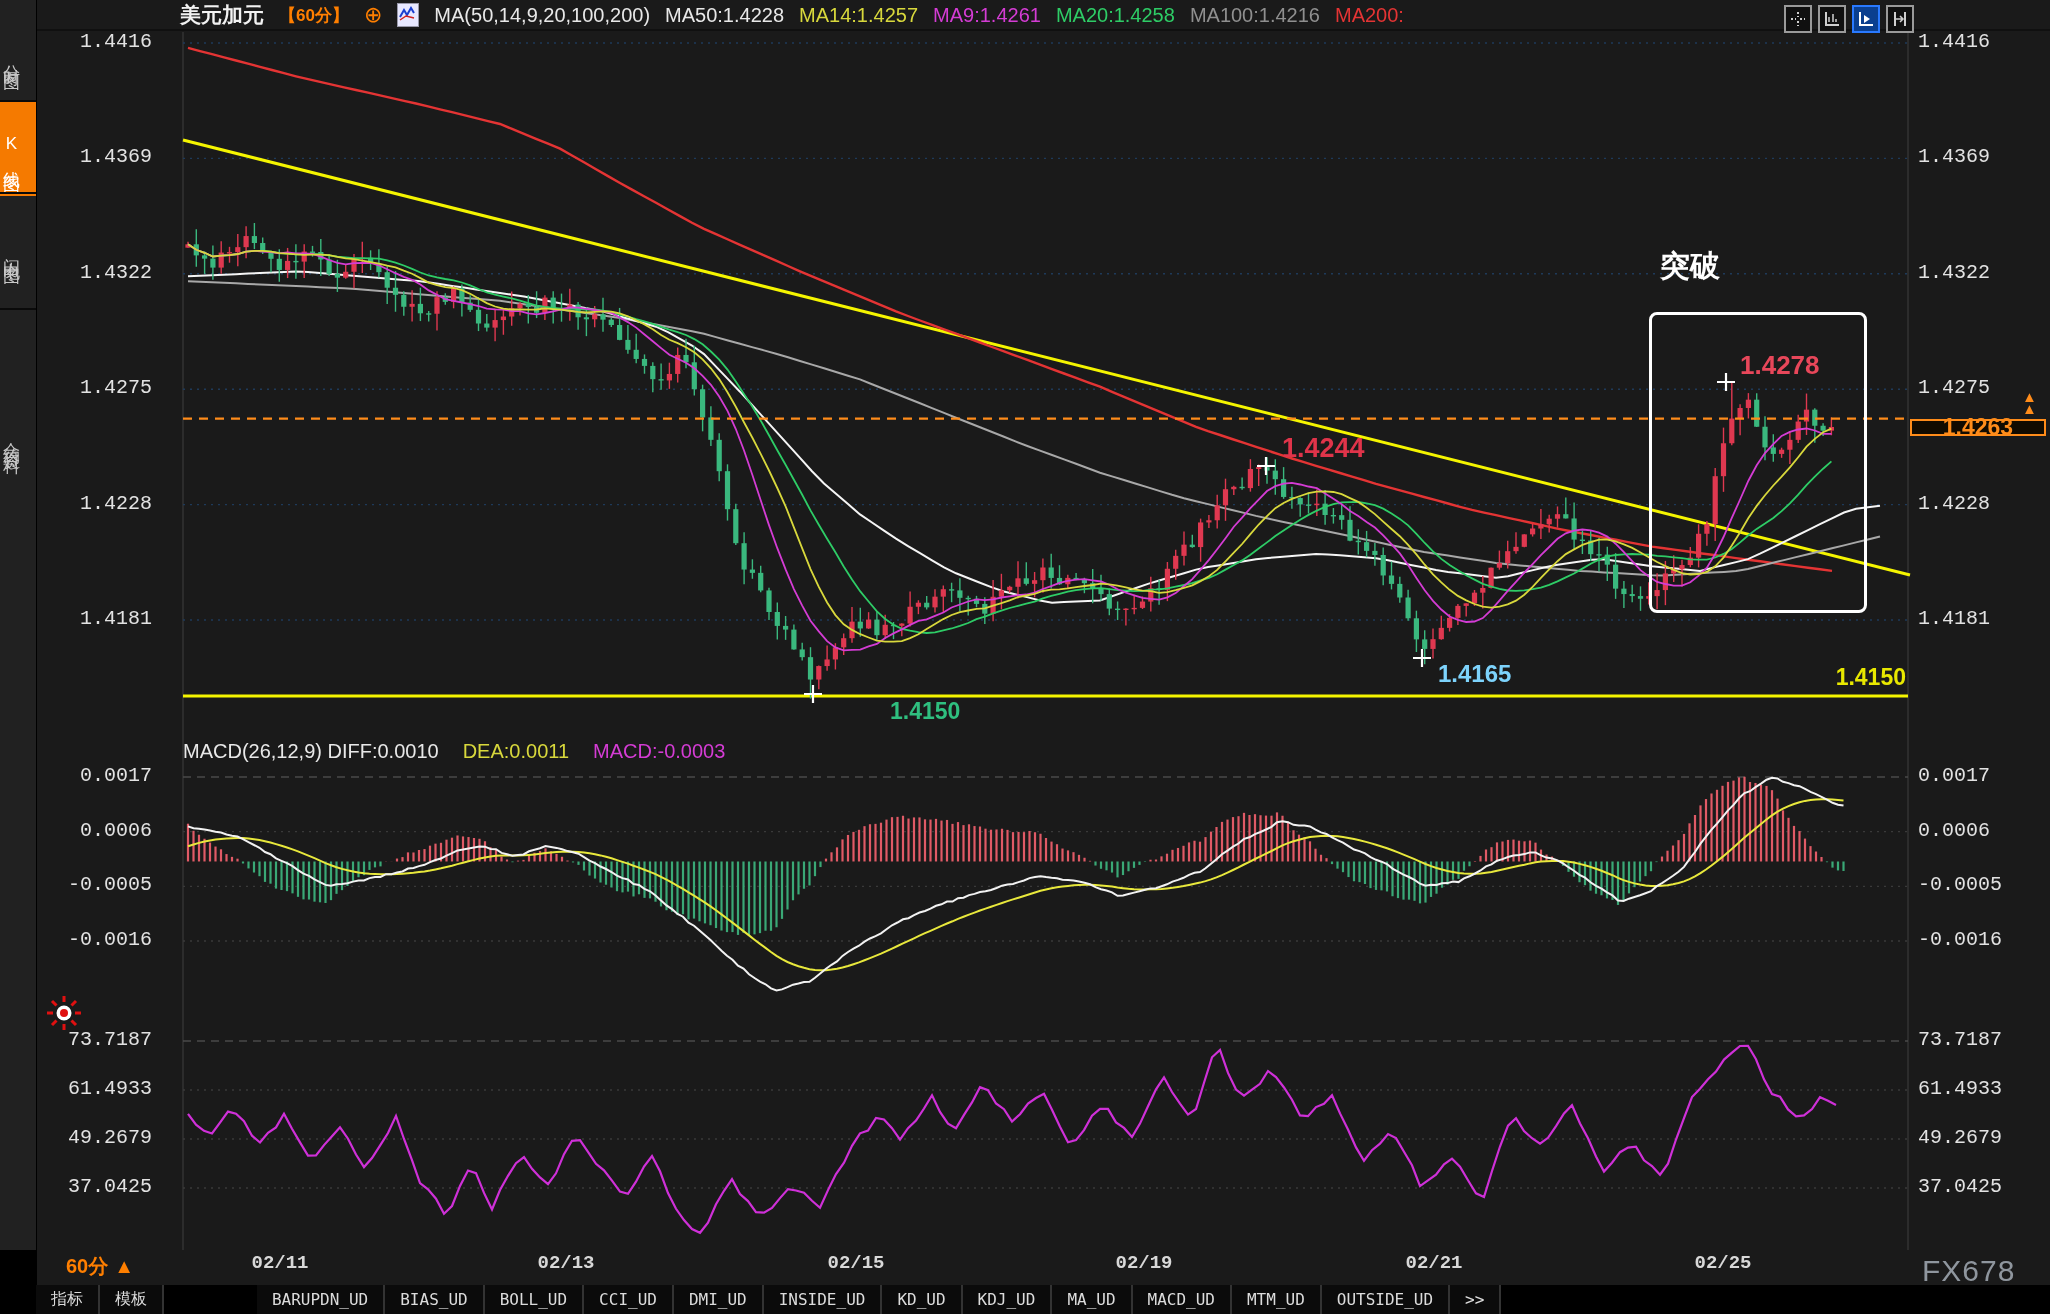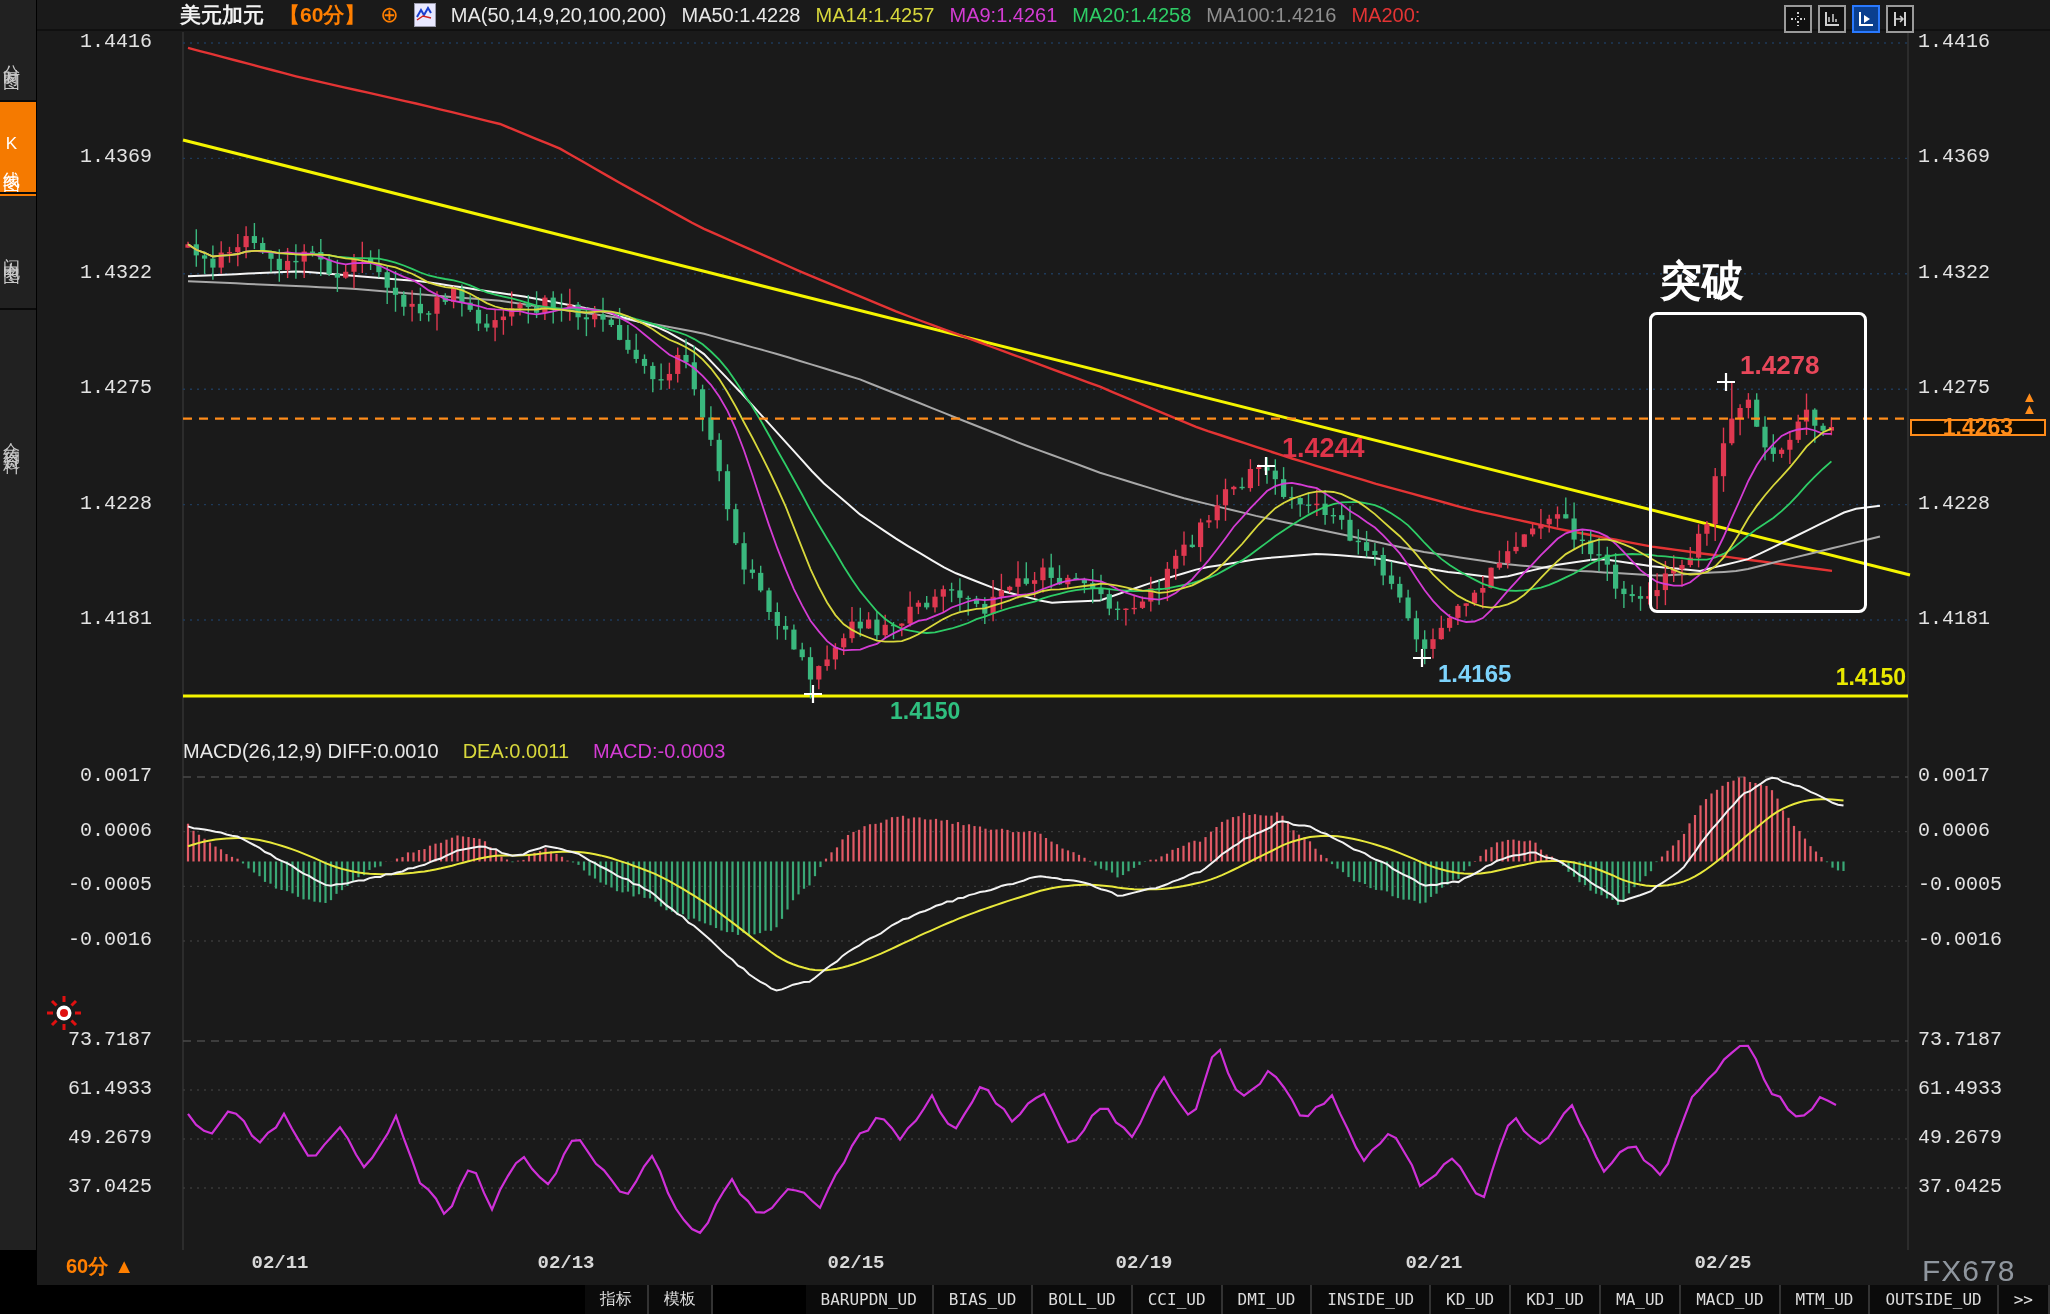--- a/index.html
+++ b/index.html
@@ -8,48 +8,48 @@
   
   .sidebar{position:absolute;left:0;top:0;width:36px;height:1314px;background:#212121;border-right:1px solid #000;}
   .side-item{position:absolute;left:0;width:36px;color:#c8c8c8;font-size:17px;
              writing-mode:vertical-lr;text-orientation:upright;text-align:center;letter-spacing:5px;cursor:pointer;}
   .side-item.active{background:#f57a00;color:#fff;}
   .side-sep{position:absolute;left:0;width:36px;height:2px;background:#0a0a0a;}
   .side-bottom{position:absolute;left:0;top:1250px;width:36px;height:64px;background:#000;}
   
   .header{position:absolute;left:180px;top:1px;height:28px;display:flex;align-items:center;gap:15px;white-space:nowrap;}
   .h-symbol{color:#f2f2f2;font-size:21px;font-weight:bold;}
-  .h-period{color:#ff7f00;font-size:21px;font-weight:bold;}
+  .h-period{color:#ff7f00;font-size:17px;font-weight:bold;}
   .h-plus{color:#ff7f00;font-size:22px;line-height:22px;}
   .h-ma-title{color:#e8e8e8;font-size:20px;}
   .h-ma{font-size:20px;}
   .mini-chart-icon{width:20px;height:22px;background:#e8e8ff;border:1px solid #99a;display:inline-block;}
   
   .toolbar{position:absolute;left:1784px;top:5px;display:flex;gap:6px;}
   .tool-btn{width:24px;height:24px;border:2px solid #9a9a9a;background:#101010;display:flex;align-items:center;justify-content:center;cursor:pointer;}
   .tool-btn.active{border-color:#2979ff;background:#0a3f8f;}
   
   .axlabel{position:absolute;font-size:20px;color:#e2e2e2;}
   .axlabel.l{width:94px;left:58px;text-align:right;}
   .axlabel.r{left:1918px;text-align:left;}
   .datelabel{position:absolute;top:1252px;width:96px;text-align:center;font-size:19px;font-weight:bold;color:#d8d8d8;}
   
   .ind-header{position:absolute;display:flex;gap:24px;white-space:nowrap;font-size:20px;}
   
   .anno{position:absolute;white-space:nowrap;}
   .breakout-box{position:absolute;left:1649px;top:312px;width:212px;height:295px;border:3px solid #fff;border-radius:8px;}
-  .breakout-label{left:1660px;top:246px;color:#fff;font-size:42px;font-weight:bold;margin-top:7px;}
+  .breakout-label{left:1660px;top:246px;color:#fff;font-size:30px;font-weight:bold;}
   .price-badge{position:absolute;left:1910px;top:419px;width:136px;height:17px;background:#120b00;
                border:2px solid #ff8c1a;color:#ff8c1a;font-size:23px;font-weight:bold;
                display:flex;align-items:center;justify-content:center;box-sizing:border-box;}
   .badge-arrows{position:absolute;left:2022px;top:391px;color:#ff8c1a;font-size:15px;line-height:12px;text-align:center;}
   .timeframe{position:absolute;left:66px;top:1253px;color:#ff7f00;font-size:20px;font-weight:bold;display:flex;align-items:center;gap:6px;}
   .watermark{position:absolute;left:1922px;top:1254px;color:#8f969e;font-size:30px;letter-spacing:1px;}
   
-  .tabbar{position:absolute;left:36px;top:1285px;width:2014px;height:29px;background:#000;display:flex;align-items:stretch;justify-content:flex-end;}
+  .tabbar{position:absolute;left:36px;top:1285px;width:2014px;height:29px;background:#000;display:flex;align-items:stretch;}
   .tab{display:flex;align-items:center;padding:0 15px;background:#0b0b0b;border-right:2px solid #333;
        color:#dcdcdc;font-size:16px;font-family:"DejaVu Sans Mono","Liberation Mono",monospace;cursor:pointer;}
   .tab.active{background:#ef4444;color:#fff;font-weight:bold;margin-top:44px;}
   svg#chart-svg{position:absolute;left:0;top:0;}
   #labels{position:absolute;left:0;top:0;width:2050px;height:1083px;pointer-events:none;font-family:Liberation Mono, monospace;}
 </style>
 </head>
 <body>
 
 <div id="app">

